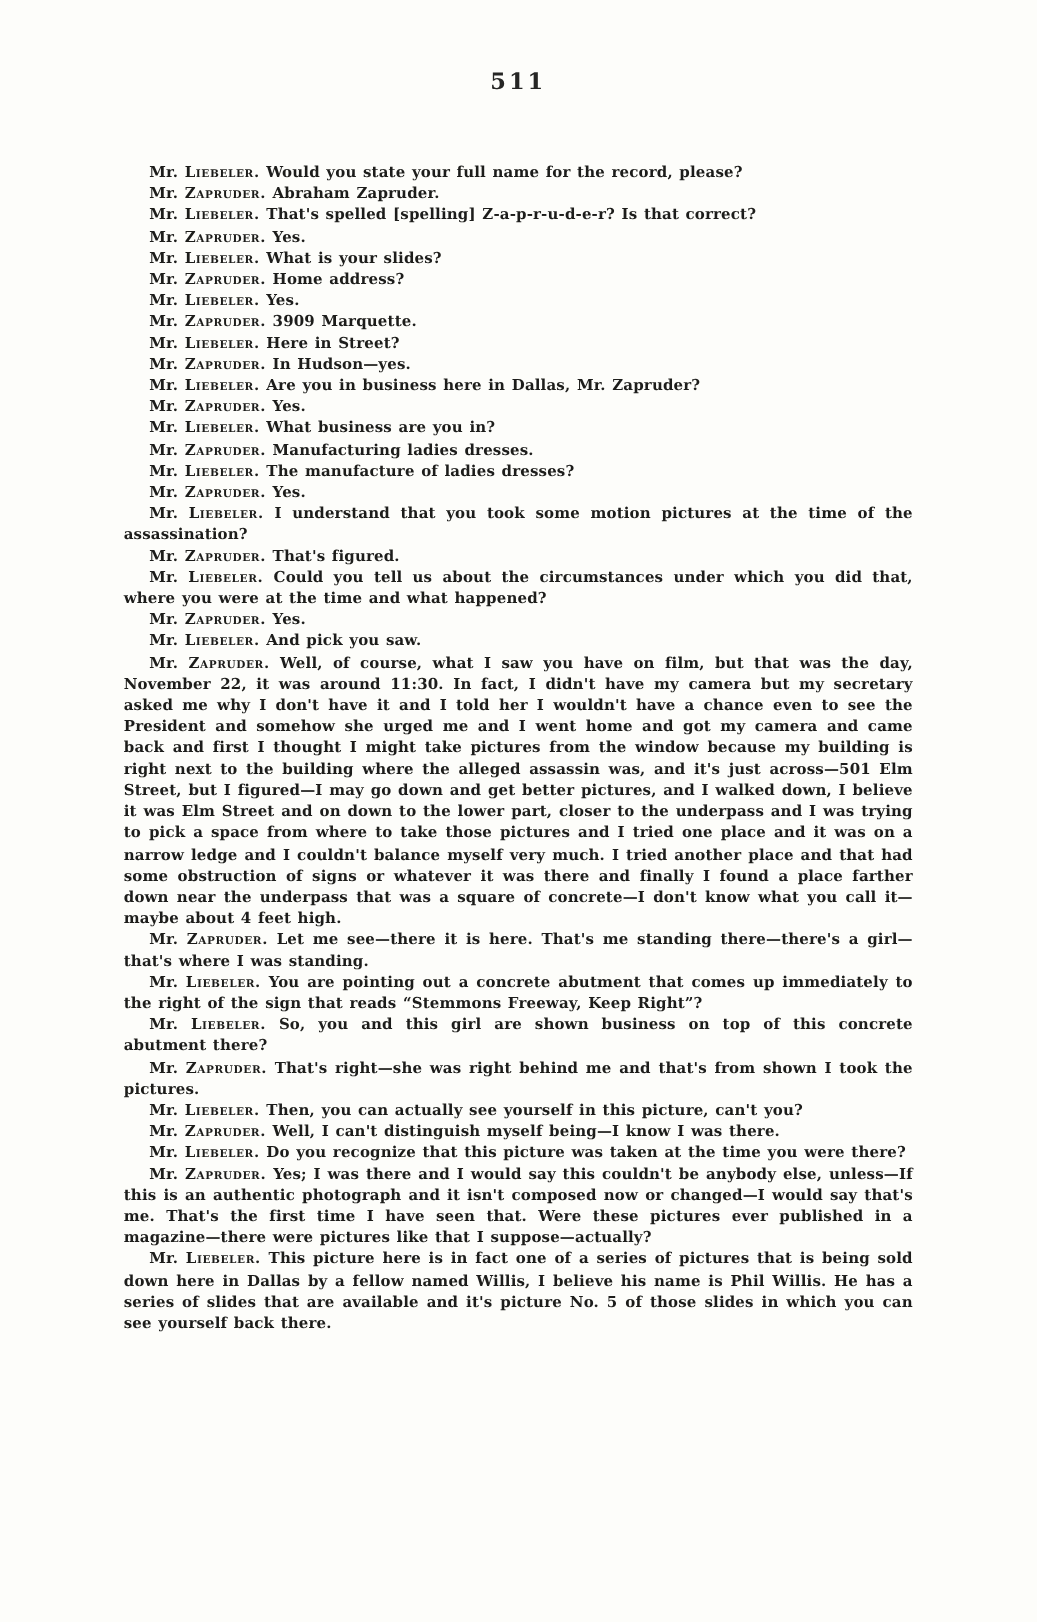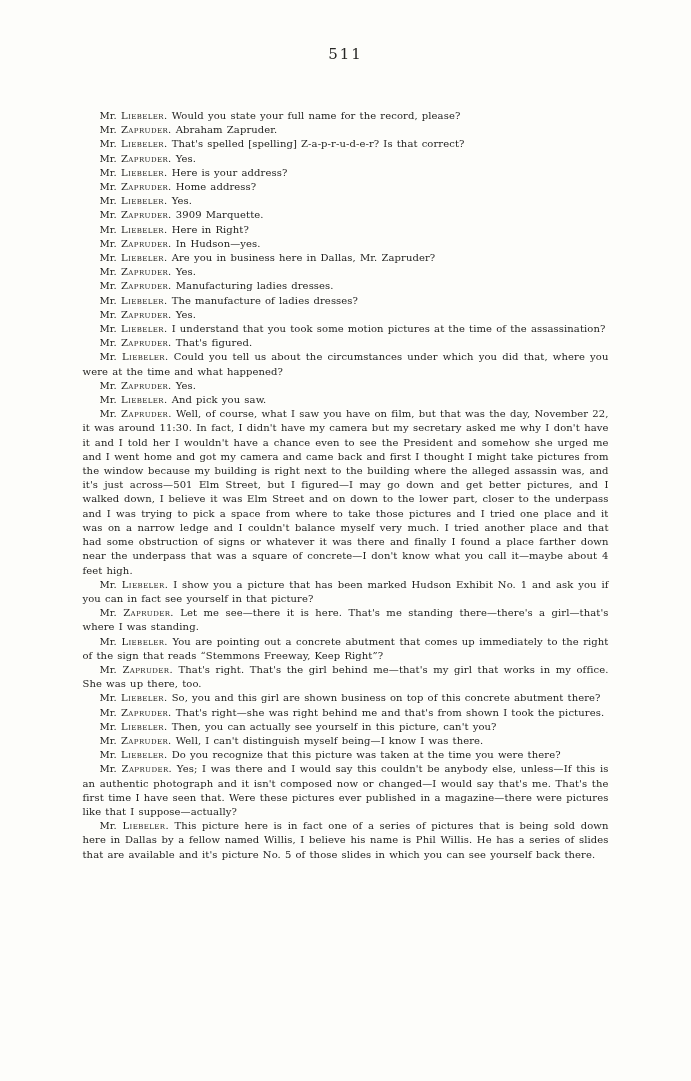--- a/index.html
+++ b/index.html
@@ -11,20 +11,21 @@
     width:691px;height:1081px;
     background:var(--paper);
     color:var(--ink);
     font-family:"DejaVu Serif","Liberation Serif",serif;
     overflow:hidden;
   }
   .page{
     position:relative;
     width:691px;height:1081px;
     box-sizing:border-box;
+    font-weight:bold;
   }
   .page-number{
     padding-top:45px;
     text-align:center;
     font-size:15px;
     letter-spacing:2px;
     color:#262624;
   }
   .content{
     width:526px;
@@ -49,41 +50,40 @@
 </head>
 <body>
 
 <div class="page">
   <div class="page-number">511</div>
   <div class="content" id="dialogue-container">
       <p class="turn"><span class="sp-prefix">Mr.</span> <span class="sp-name">Liebeler.</span> <span class="sp-text">Would you state your full name for the record, please?</span></p>
       <p class="turn"><span class="sp-prefix">Mr.</span> <span class="sp-name">Zapruder.</span> <span class="sp-text">Abraham Zapruder.</span></p>
       <p class="turn"><span class="sp-prefix">Mr.</span> <span class="sp-name">Liebeler.</span> <span class="sp-text">That's spelled [spelling] Z-a-p-r-u-d-e-r?  Is that correct?</span></p>
       <p class="turn"><span class="sp-prefix">Mr.</span> <span class="sp-name">Zapruder.</span> <span class="sp-text">Yes.</span></p>
-      <p class="turn"><span class="sp-prefix">Mr.</span> <span class="sp-name">Liebeler.</span> <span class="sp-text">Here is your address?</span></p>
+      <p class="turn"><span class="sp-prefix">Mr.</span> <span class="sp-name">Liebeler.</span> <span class="sp-text">What is your slides?</span></p>
       <p class="turn"><span class="sp-prefix">Mr.</span> <span class="sp-name">Zapruder.</span> <span class="sp-text">Home address?</span></p>
       <p class="turn"><span class="sp-prefix">Mr.</span> <span class="sp-name">Liebeler.</span> <span class="sp-text">Yes.</span></p>
       <p class="turn"><span class="sp-prefix">Mr.</span> <span class="sp-name">Zapruder.</span> <span class="sp-text">3909 Marquette.</span></p>
-      <p class="turn"><span class="sp-prefix">Mr.</span> <span class="sp-name">Liebeler.</span> <span class="sp-text">Here in Right?</span></p>
+      <p class="turn"><span class="sp-prefix">Mr.</span> <span class="sp-name">Liebeler.</span> <span class="sp-text">Here in Street?</span></p>
       <p class="turn"><span class="sp-prefix">Mr.</span> <span class="sp-name">Zapruder.</span> <span class="sp-text">In Hudson—yes.</span></p>
       <p class="turn"><span class="sp-prefix">Mr.</span> <span class="sp-name">Liebeler.</span> <span class="sp-text">Are you in business here in Dallas, Mr. Zapruder?</span></p>
       <p class="turn"><span class="sp-prefix">Mr.</span> <span class="sp-name">Zapruder.</span> <span class="sp-text">Yes.</span></p>
+      <p class="turn"><span class="sp-prefix">Mr.</span> <span class="sp-name">Liebeler.</span> <span class="sp-text">What business are you in?</span></p>
       <p class="turn"><span class="sp-prefix">Mr.</span> <span class="sp-name">Zapruder.</span> <span class="sp-text">Manufacturing ladies dresses.</span></p>
       <p class="turn"><span class="sp-prefix">Mr.</span> <span class="sp-name">Liebeler.</span> <span class="sp-text">The manufacture of ladies dresses?</span></p>
       <p class="turn"><span class="sp-prefix">Mr.</span> <span class="sp-name">Zapruder.</span> <span class="sp-text">Yes.</span></p>
       <p class="turn"><span class="sp-prefix">Mr.</span> <span class="sp-name">Liebeler.</span> <span class="sp-text">I understand that you took some motion pictures at the time of the assassination?</span></p>
       <p class="turn"><span class="sp-prefix">Mr.</span> <span class="sp-name">Zapruder.</span> <span class="sp-text">That's figured.</span></p>
       <p class="turn"><span class="sp-prefix">Mr.</span> <span class="sp-name">Liebeler.</span> <span class="sp-text">Could you tell us about the circumstances under which you did that, where you were at the time and what happened?</span></p>
       <p class="turn"><span class="sp-prefix">Mr.</span> <span class="sp-name">Zapruder.</span> <span class="sp-text">Yes.</span></p>
       <p class="turn"><span class="sp-prefix">Mr.</span> <span class="sp-name">Liebeler.</span> <span class="sp-text">And pick you saw.</span></p>
       <p class="turn"><span class="sp-prefix">Mr.</span> <span class="sp-name">Zapruder.</span> <span class="sp-text">Well, of course, what I saw you have on film, but that was the day, November 22, it was around 11:30.  In fact, I didn't have my camera but my secretary asked me why I don't have it and I told her I wouldn't have a chance even to see the President and somehow she urged me and I went home and got my camera and came back and first I thought I might take pictures from the window because my building is right next to the building where the alleged assassin was, and it's just across—501 Elm Street, but I figured—I may go down and get better pictures, and I walked down, I believe it was Elm Street and on down to the lower part, closer to the underpass and I was trying to pick a space from where to take those pictures and I tried one place and it was on a narrow ledge and I couldn't balance myself very much.  I tried another place and that had some obstruction of signs or whatever it was there and finally I found a place farther down near the underpass that was a square of concrete—I don't know what you call it—maybe about 4 feet high.</span></p>
-      <p class="turn"><span class="sp-prefix">Mr.</span> <span class="sp-name">Liebeler.</span> <span class="sp-text">I show you a picture that has been marked Hudson Exhibit No. 1 and ask you if you can in fact see yourself in that picture?</span></p>
       <p class="turn"><span class="sp-prefix">Mr.</span> <span class="sp-name">Zapruder.</span> <span class="sp-text">Let me see—there it is here.  That's me standing there—there's a girl—that's where I was standing.</span></p>
       <p class="turn"><span class="sp-prefix">Mr.</span> <span class="sp-name">Liebeler.</span> <span class="sp-text">You are pointing out a concrete abutment that comes up immediately to the right of the sign that reads “Stemmons Freeway, Keep Right”?</span></p>
-      <p class="turn"><span class="sp-prefix">Mr.</span> <span class="sp-name">Zapruder.</span> <span class="sp-text">That's right.  That's the girl behind me—that's my girl that works in my office.  She was up there, too.</span></p>
       <p class="turn"><span class="sp-prefix">Mr.</span> <span class="sp-name">Liebeler.</span> <span class="sp-text">So, you and this girl are shown business on top of this concrete abutment there?</span></p>
       <p class="turn"><span class="sp-prefix">Mr.</span> <span class="sp-name">Zapruder.</span> <span class="sp-text">That's right—she was right behind me and that's from shown I took the pictures.</span></p>
       <p class="turn"><span class="sp-prefix">Mr.</span> <span class="sp-name">Liebeler.</span> <span class="sp-text">Then, you can actually see yourself in this picture, can't you?</span></p>
       <p class="turn"><span class="sp-prefix">Mr.</span> <span class="sp-name">Zapruder.</span> <span class="sp-text">Well, I can't distinguish myself being—I know I was there.</span></p>
       <p class="turn"><span class="sp-prefix">Mr.</span> <span class="sp-name">Liebeler.</span> <span class="sp-text">Do you recognize that this picture was taken at the time you were there?</span></p>
       <p class="turn"><span class="sp-prefix">Mr.</span> <span class="sp-name">Zapruder.</span> <span class="sp-text">Yes; I was there and I would say this couldn't be anybody else, unless—If this is an authentic photograph and it isn't composed now or changed—I would say that's me.  That's the first time I have seen that.  Were these pictures ever published in a magazine—there were pictures like that I suppose—actually?</span></p>
       <p class="turn"><span class="sp-prefix">Mr.</span> <span class="sp-name">Liebeler.</span> <span class="sp-text">This picture here is in fact one of a series of pictures that is being sold down here in Dallas by a fellow named Willis, I believe his name is Phil Willis.  He has a series of slides that are available and it's picture No. 5 of those slides in which you can see yourself back there.</span></p>
     </div>
 </div>
 

